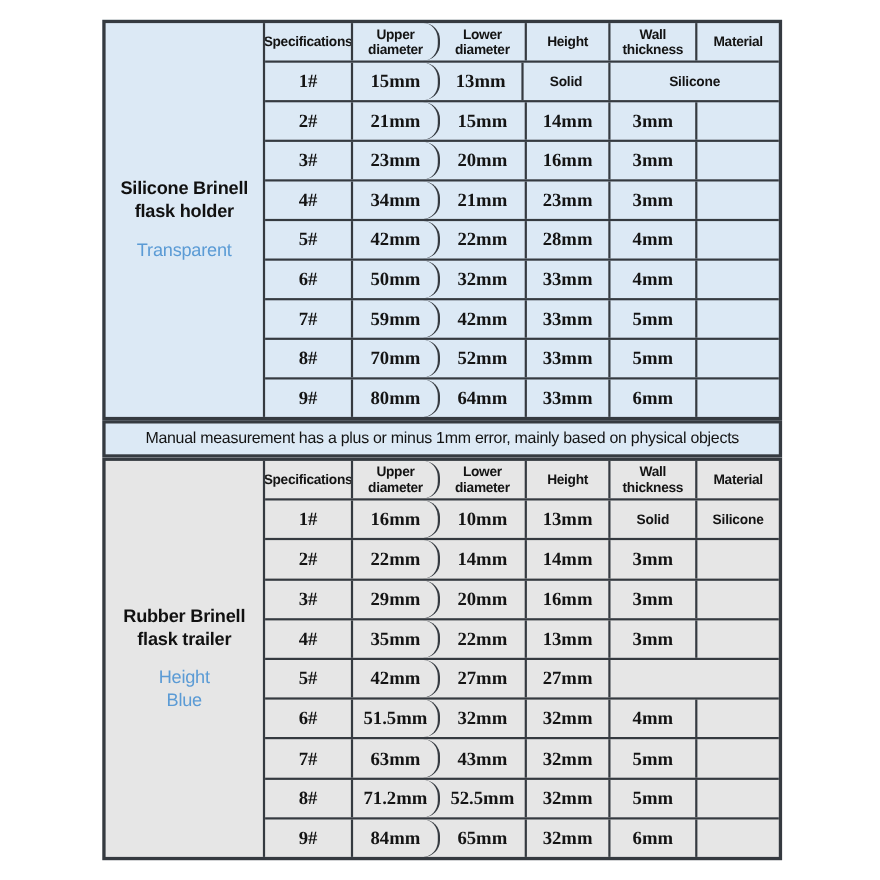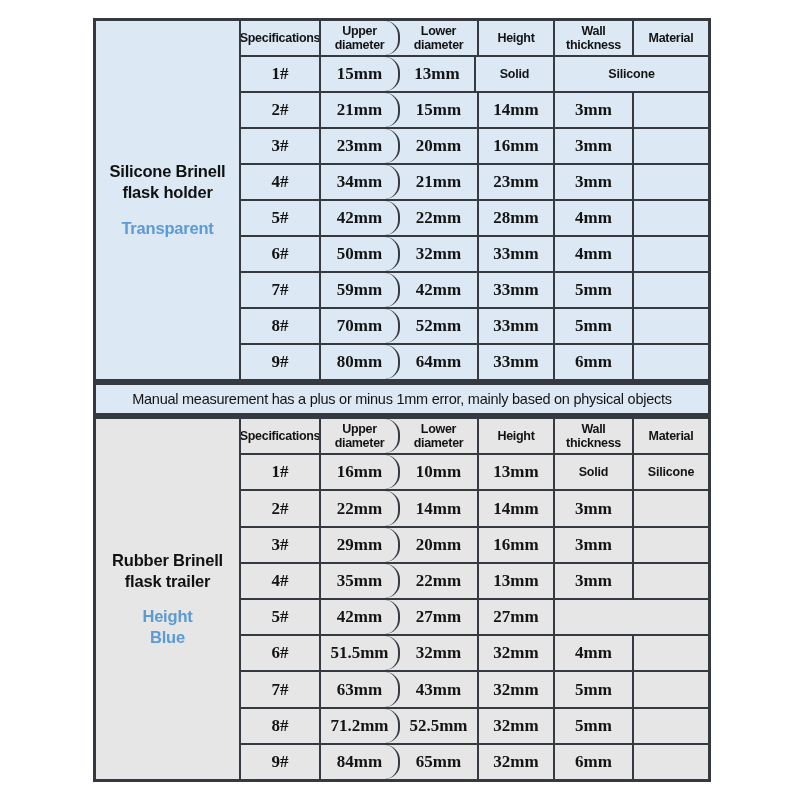--- a/index.html
+++ b/index.html
@@ -58,21 +58,21 @@
   }
   .label-title {
     font-size: 16.5px;
     font-weight: bold;
     color: #111111;
     line-height: 1.28;
     letter-spacing: -0.2px;
   }
   .label-accent {
     font-size: 16.5px;
-    font-weight: bold;
+    font-weight: normal;
     color: #5b9bd5;
     line-height: 1.28;
     margin-top: 14px;
     letter-spacing: -0.2px;
   }
 
   .rows {
     flex: 1 1 auto;
     display: flex;
     flex-direction: column;

